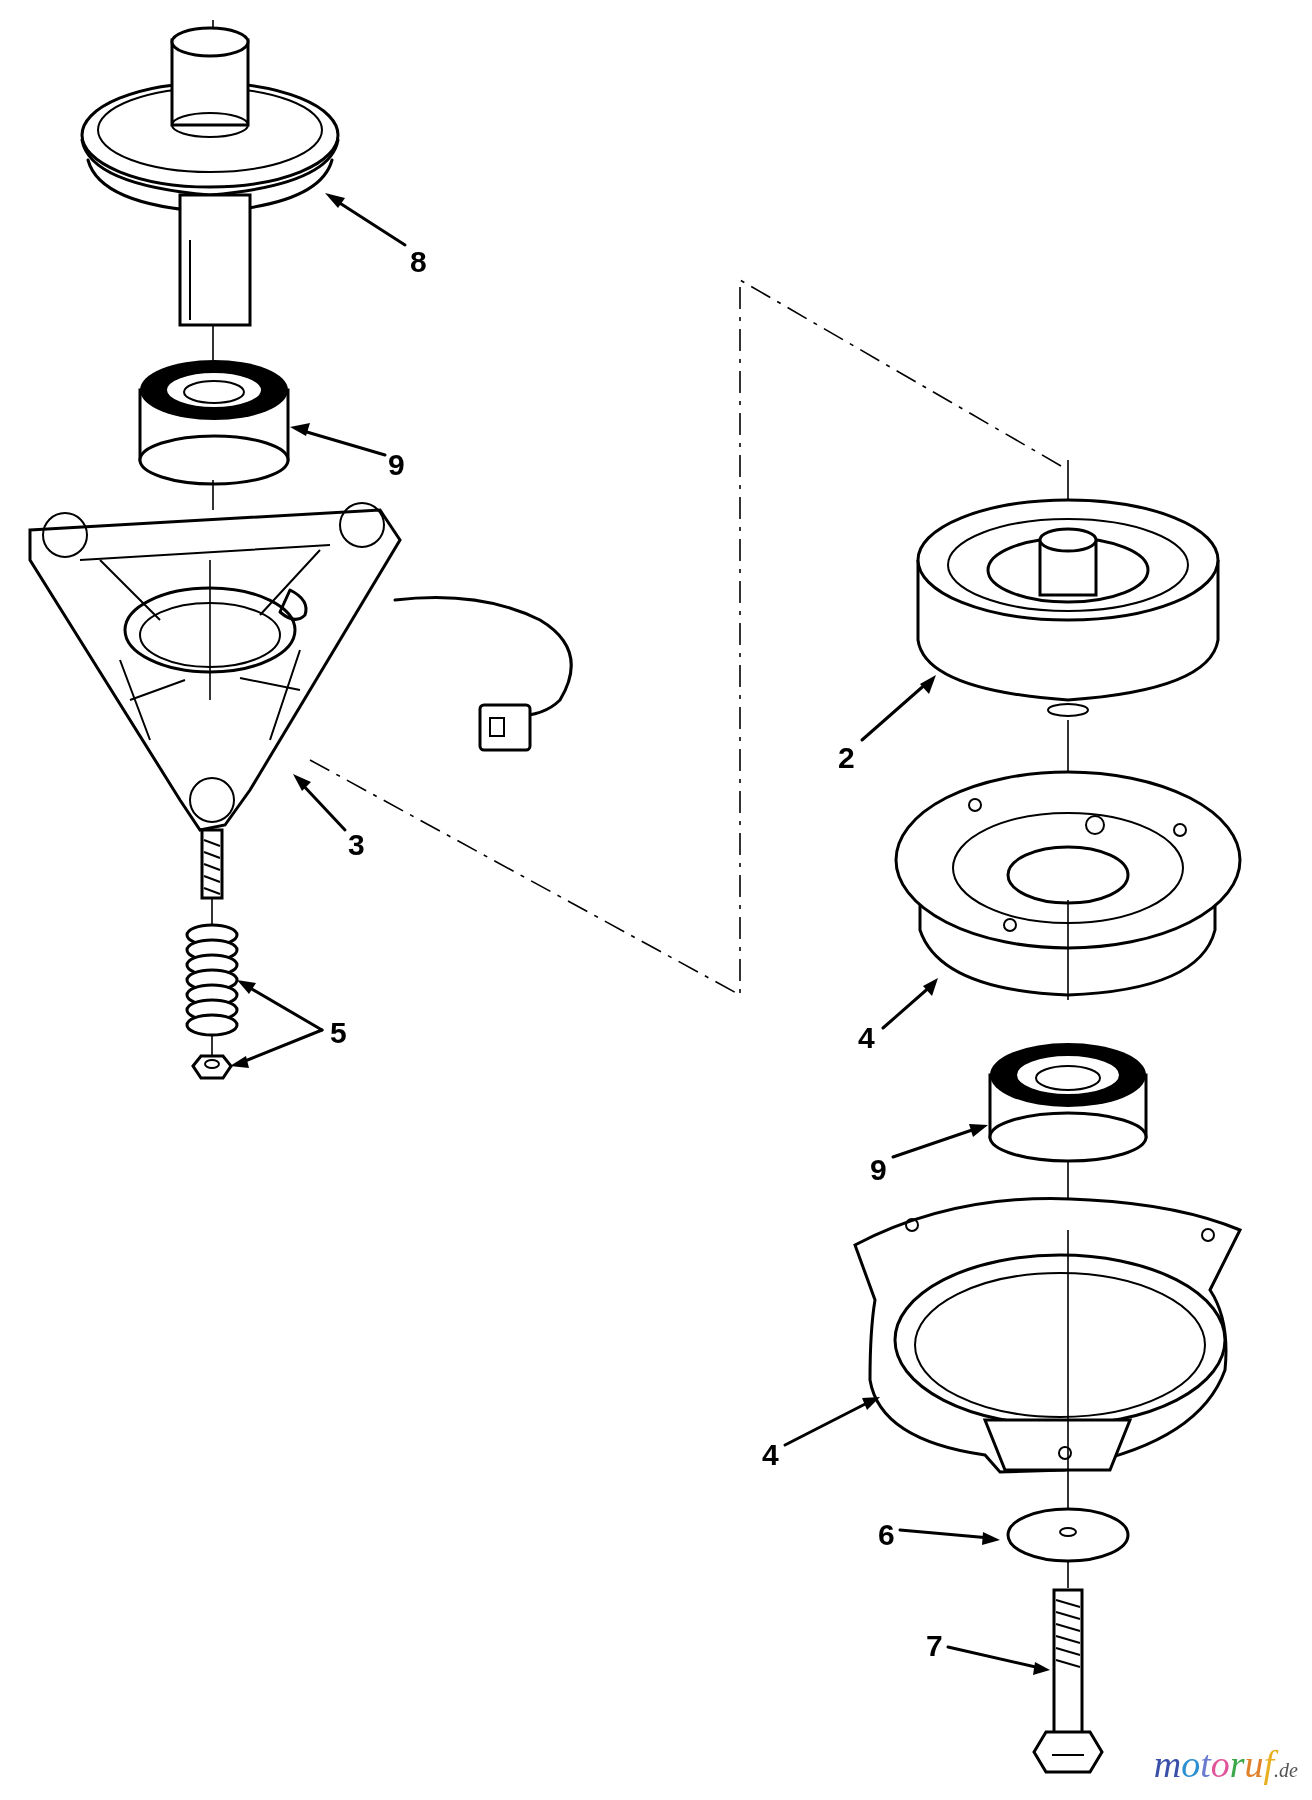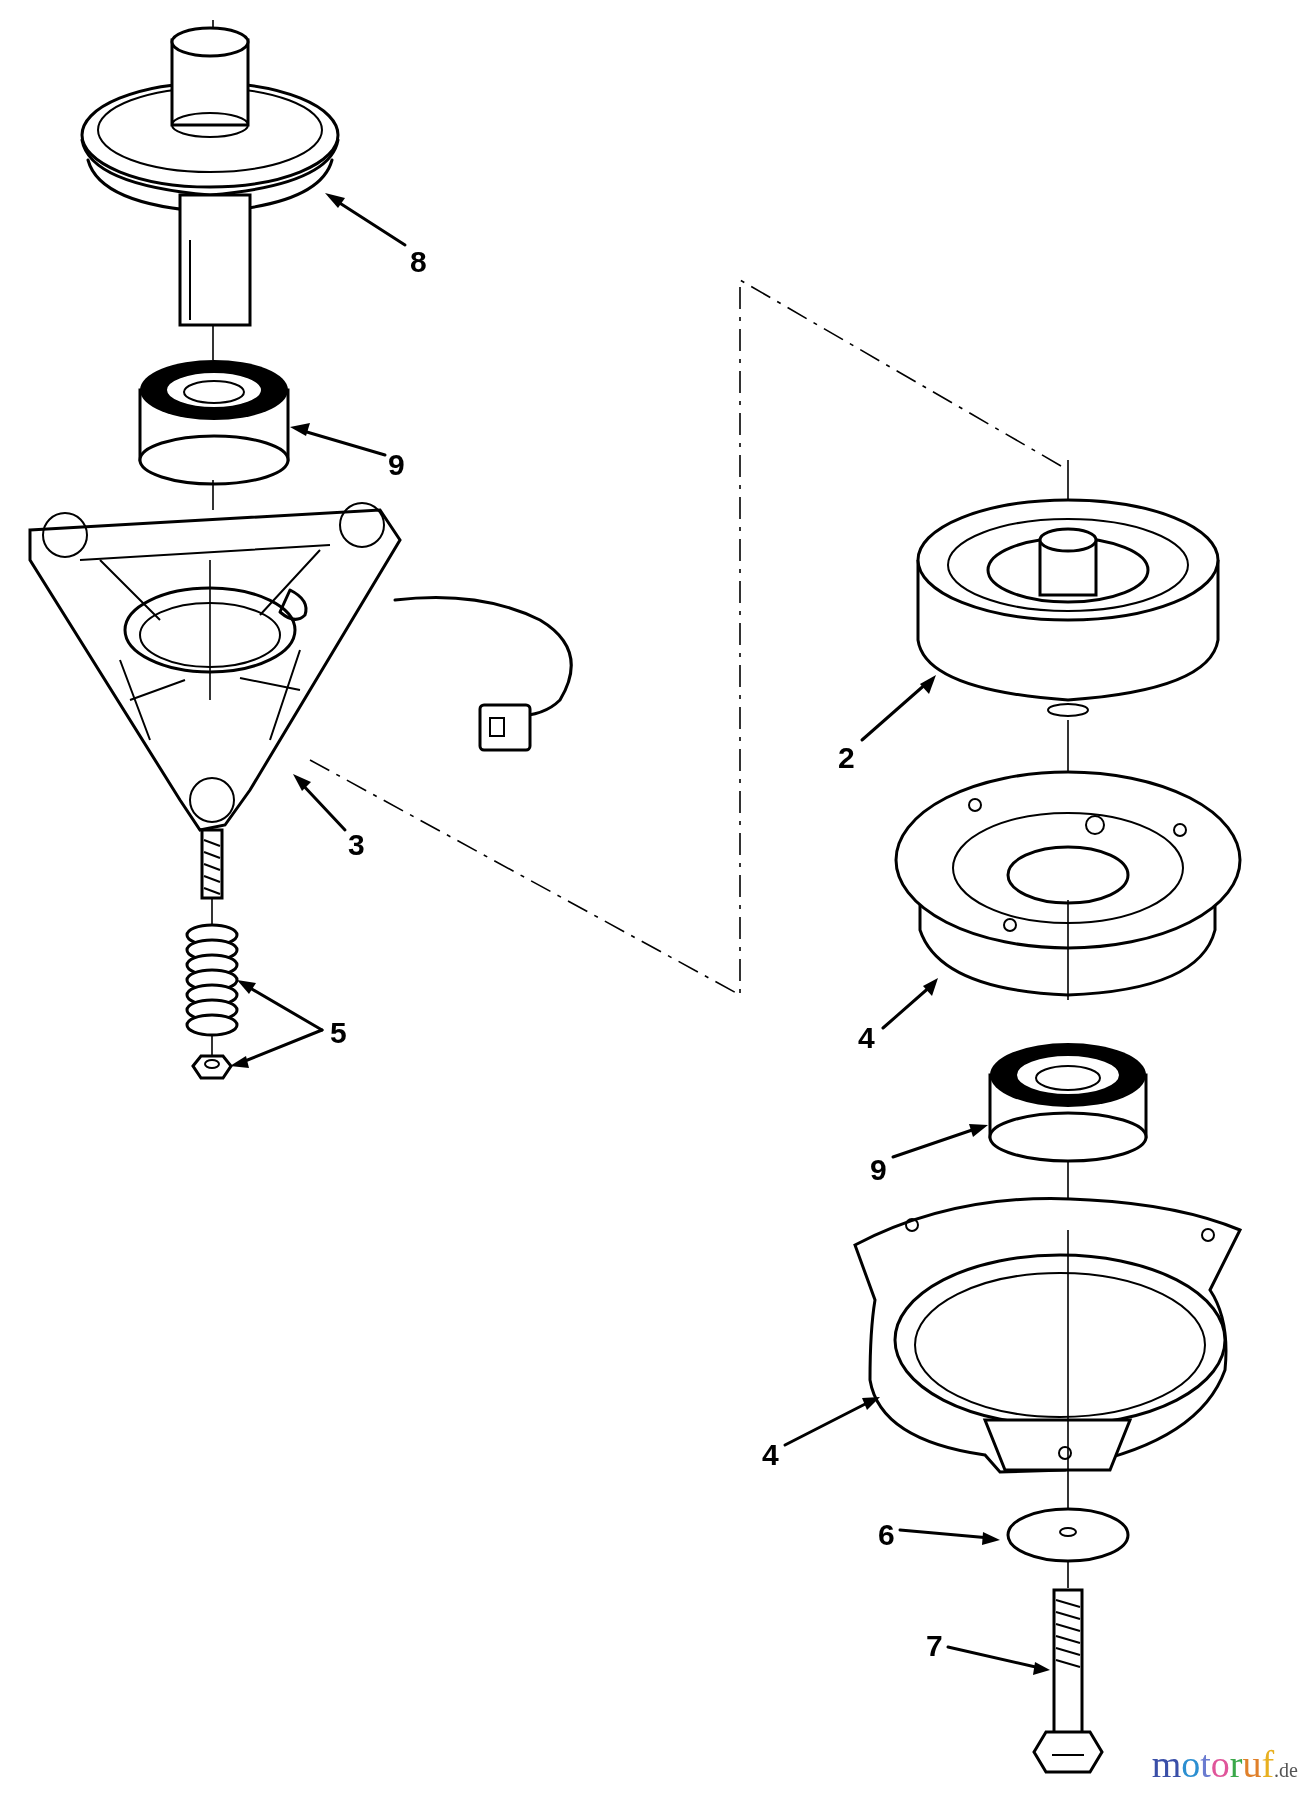--- a/index.html
+++ b/index.html
@@ -5,21 +5,21 @@
   html,body{margin:0;padding:0;background:#ffffff;}
   body{width:1312px;height:1800px;position:relative;overflow:hidden;font-family:"Liberation Sans",sans-serif;}
   svg.diagram{position:absolute;left:0;top:0;width:1312px;height:1800px;}
   .ln{fill:none;stroke:#000;stroke-width:3;stroke-linecap:round;stroke-linejoin:round;}
   .thin{fill:none;stroke:#000;stroke-width:2;}
   .dash{fill:none;stroke:#000;stroke-width:1.6;stroke-dasharray:22 8 4 8;}
   .axis{fill:none;stroke:#000;stroke-width:1.6;}
   .fillw{fill:#fff;stroke:#000;stroke-width:3;}
   .fillb{fill:#000;}
   .lbl{font-family:"Liberation Sans",sans-serif;font-weight:bold;font-size:30px;fill:#000;}
-  .wm{position:absolute;right:14px;bottom:14px;font-family:"Liberation Serif",serif;font-size:38px;letter-spacing:0px;}
+  .wm{position:absolute;right:14px;bottom:14px;font-family:"Liberation Serif",serif;font-size:38px;letter-spacing:0px;font-style:italic;}
   .wm span{display:inline-block;}
   .wm .de{font-size:20px;color:#555;}
 </style>
 </head>
 <body>
 
 <svg class="diagram" viewBox="0 0 1312 1800" xmlns="http://www.w3.org/2000/svg">
 
   <g>
     <line class="axis" x1="213" y1="20" x2="213" y2="40"></line>

